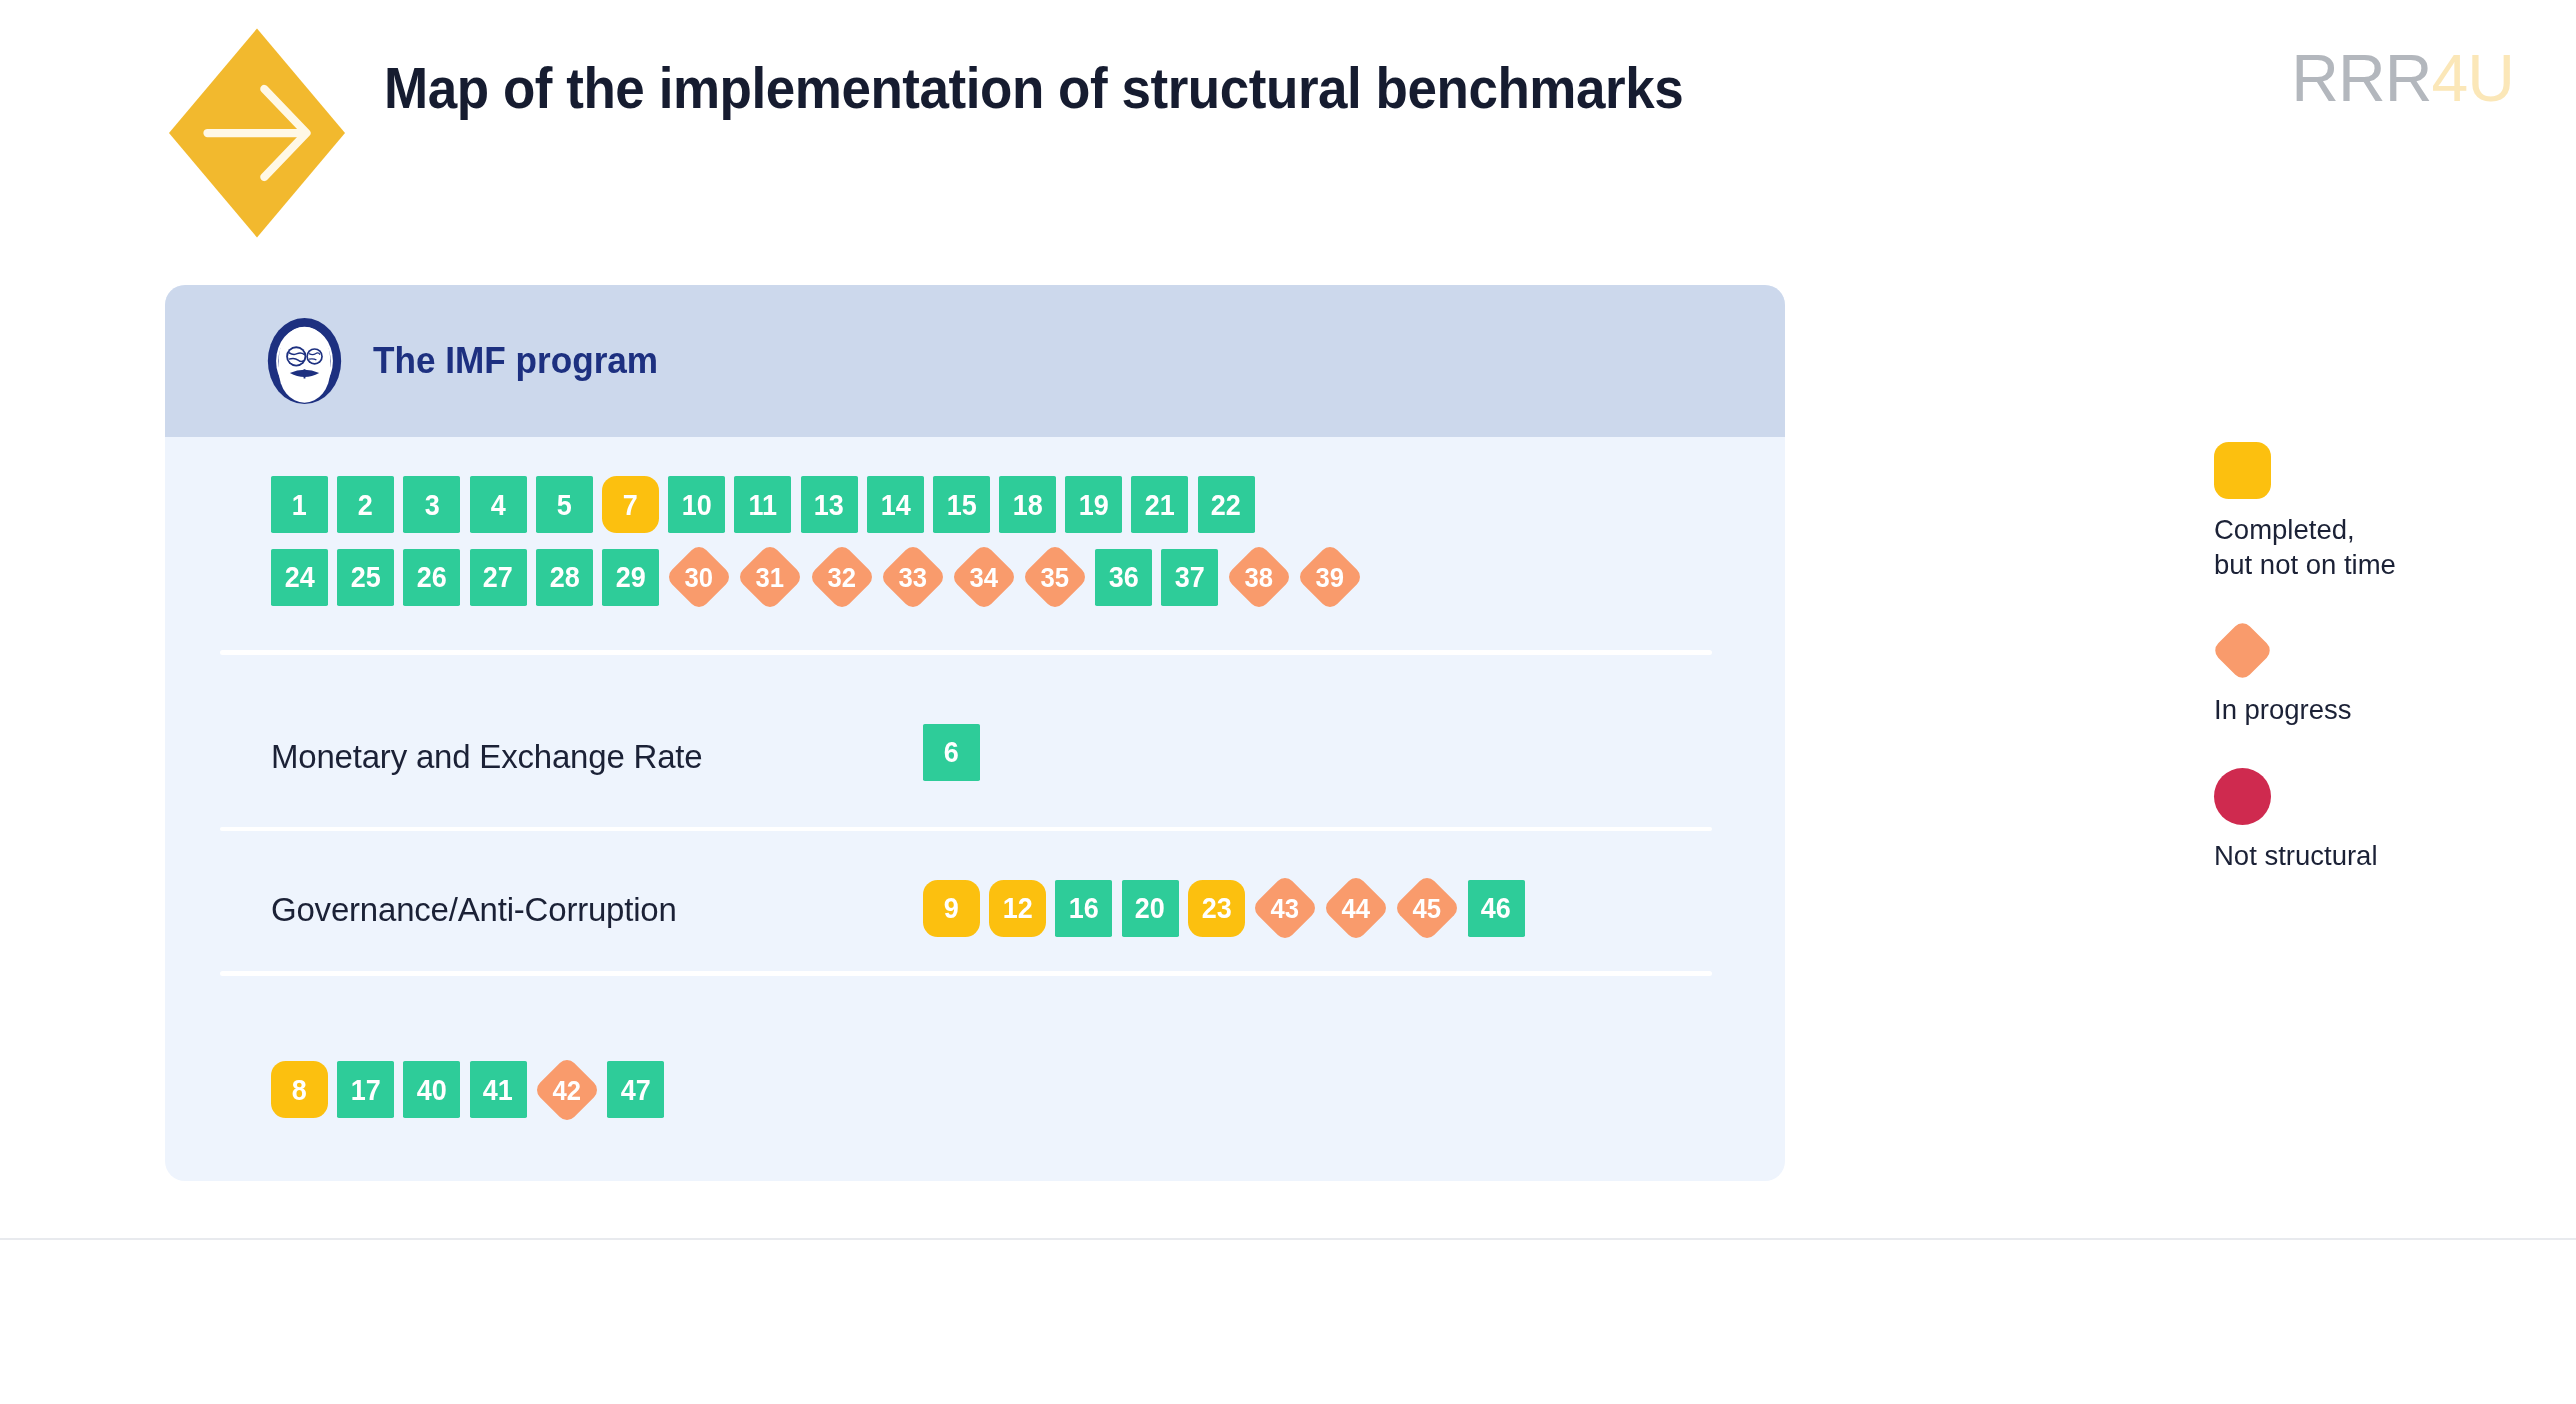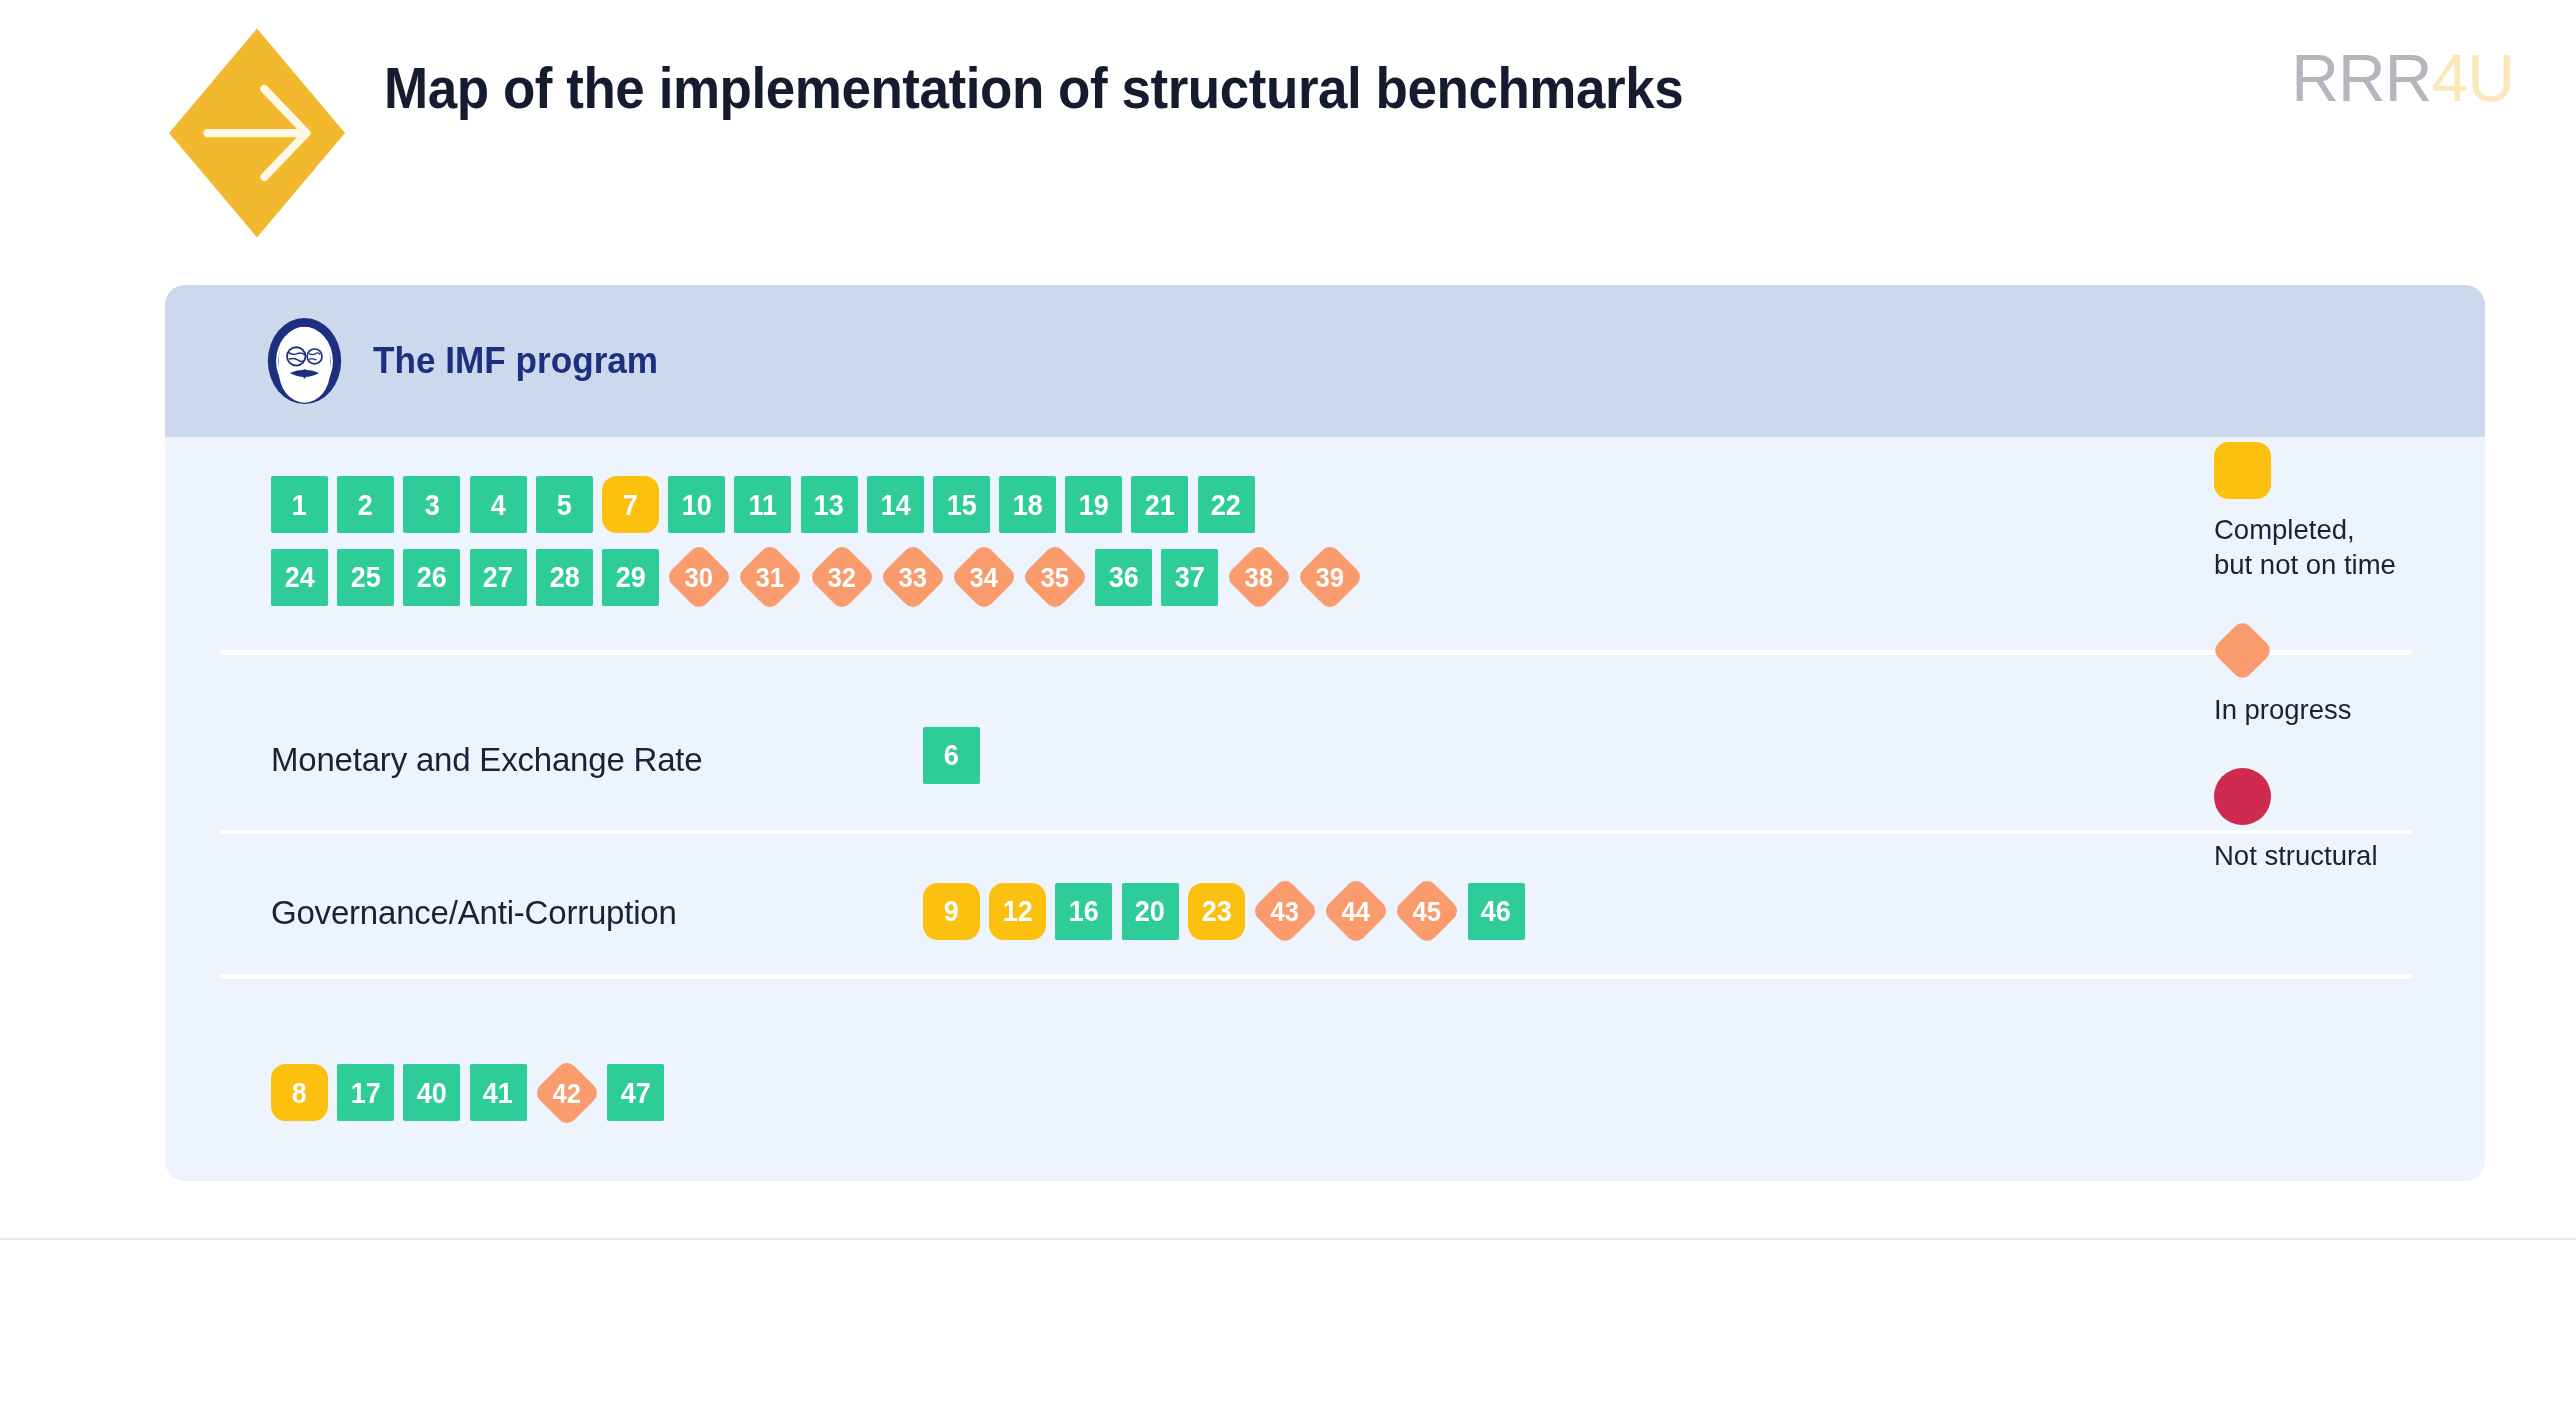--- a/index.html
+++ b/index.html
@@ -31,21 +31,21 @@
     position: absolute; right: 62px; top: 24px;
     font-size: 66px; font-weight: 400; letter-spacing: -0.9px;
     font-family: "Liberation Sans", sans-serif;
   }
   .brand .b-gray { color: #b3b7bd; }
   .brand .b-yellow { color: #fbe7b8; }
 
   
   .panel {
     position: absolute; left: 165px; top: 285px;
-    width: 2320px; height: 896px;
+    width: 1620px; height: 896px;
     border-radius: 20px; overflow: hidden;
     background: #eef4fd;
   }
   .panel-head {
     height: 152px; width: 100%;
     background: #ccd8ec;
     display: flex; align-items: center; padding-left: 101px;
   }
   .imf-seal { width: 77px; height: 90px; flex: 0 0 auto; }
   .imf-seal svg { display: block; }
@@ -302,21 +302,21 @@
             <div class="badge in-progress">
                 <span class="shape"></span>
                 <span class="num">39</span>
               </div>
           </div>
         </div>
       </div>
 
       <div class="divider"></div>
 
-      <div class="row" style="padding-top:72px;padding-bottom:46px;">
+      <div class="row" style="padding-top:44px;padding-bottom:46px;margin-top:25px;">
         <div class="row-label" style="padding-top:11px;">Monetary and Exchange Rate</div>
         <div class="row-badges">
           <div class="badge-line">
             <div class="badge completed">
                 <span class="shape"></span>
                 <span class="num">6</span>
               </div>
           </div>
         </div>
       </div>

